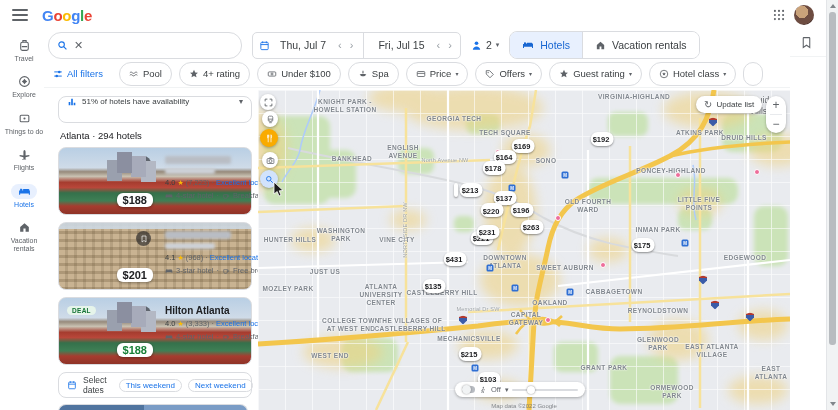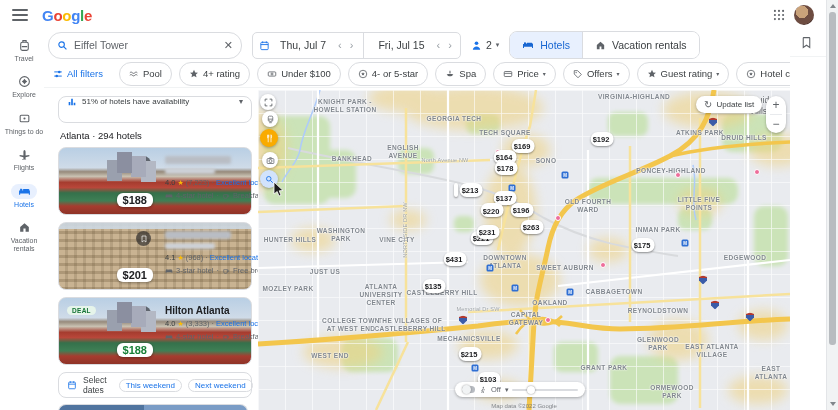--- a/index.html
+++ b/index.html
@@ -296,21 +296,20 @@
     <div class="avatar"></div>
   </div>
 
   <div class="hdr">
     <div class="searchpill">
       <span style="color:#1a73e8">
           <svg width="11" height="11">
             <use href="#sym-search"></use>
           </svg>
         </span>
-      <span class="q">Eiffel Tower</span>
       <span class="clear">✕</span>
     </div>
     <div class="datepill">
       <span style="color:#1a73e8">
           <svg width="11" height="11">
             <use href="#sym-cal"></use>
           </svg>
         </span>
       <span style="padding:0 6px;">Thu, Jul 7</span>
       <span class="chev">‹</span>
@@ -378,29 +377,20 @@
         <span>4+ rating</span>
 
       </div>
       <div class="chip">
         <span class="cic">
           <svg width="10" height="10">
             <use href="#sym-dollar"></use>
           </svg>
         </span>
         <span>Under $100</span>
-
-      </div>
-      <div class="chip">
-        <span class="cic">
-          <svg width="10" height="10">
-            <use href="#sym-class"></use>
-          </svg>
-        </span>
-        <span>4- or 5-star</span>
 
       </div>
       <div class="chip">
         <span class="cic">
           <svg width="10" height="10">
             <use href="#sym-spa"></use>
           </svg>
         </span>
         <span>Spa</span>
 
@@ -826,21 +816,21 @@
     <div>
 
     <div class="pin" style="left: 265px; top: 56px;">
 
           <span>$169</span>
         </div>
         <div class="pin" style="left: 247px; top: 67px;">
 
           <span>$164</span>
         </div>
-        <div class="pin" style="left: 248px; top: 78px; justify-content: flex-end;">
+        <div class="pin" style="left: 236px; top: 78px; justify-content: flex-end;">
 
           <span>$178</span>
         </div>
         <div class="pin" style="left: 344px; top: 49px;">
 
           <span>$192</span>
         </div>
         <div class="pin stub" style="left: 198px; top: 100px;">
           
           

